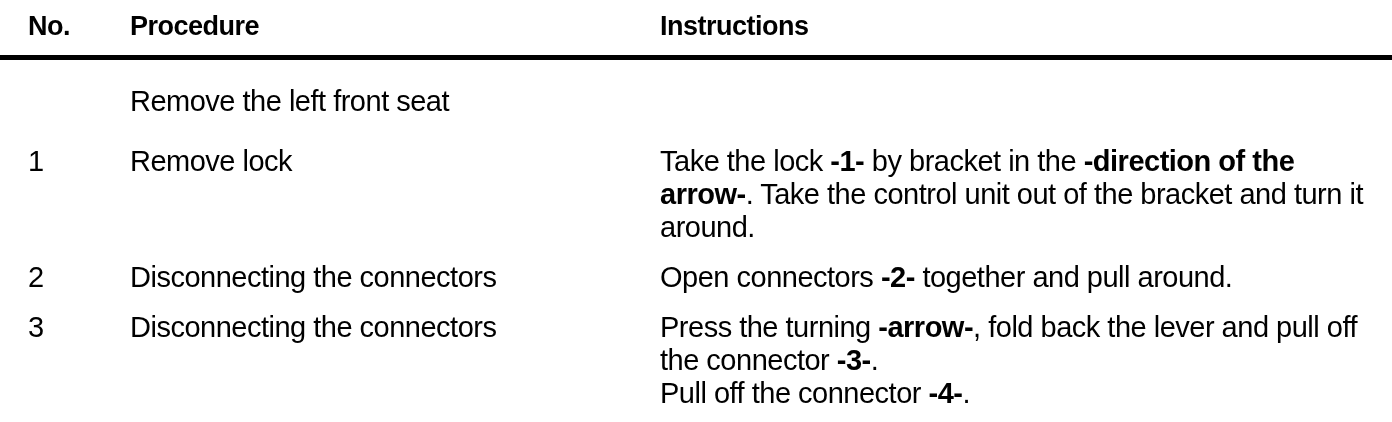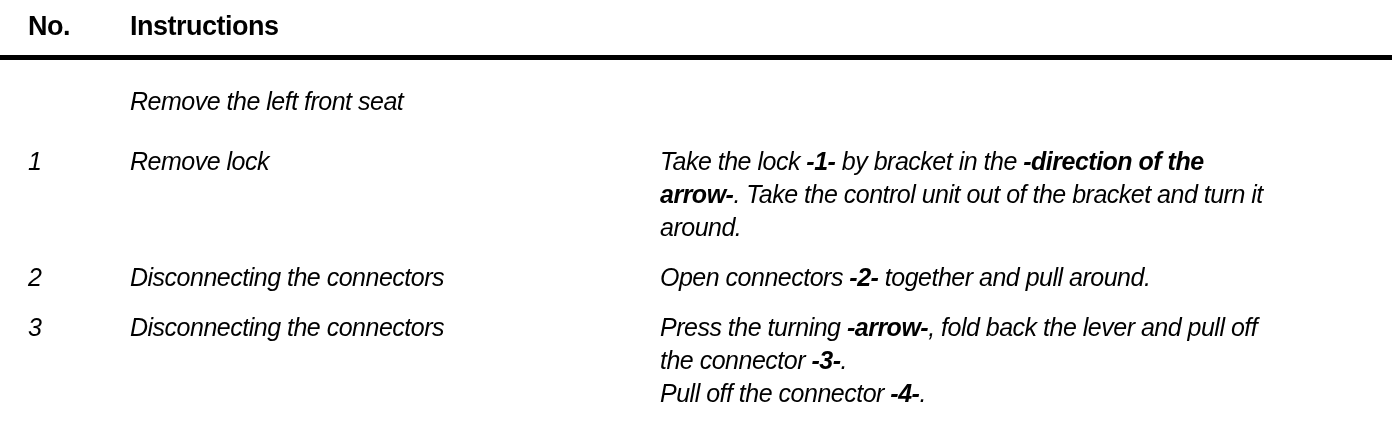--- a/index.html
+++ b/index.html
@@ -29,35 +29,36 @@
     font-size: 27px;
     line-height: 33px;
   }
   .rule {
     height: 5px;
     background: #000000;
     margin-top: 12px;
     margin-left: -28px;
     margin-right: -24px;
   }
-  .body-rows { font-size: 25px; line-height: 33px; font-style: italic; }
+  .body-rows { font-size: 29px; line-height: 33px; }
   .body-rows .grid-row:nth-child(1) { margin-top: 25px; }
   .body-rows .grid-row:nth-child(2) { margin-top: 27px; }
   .body-rows .grid-row:nth-child(3) { margin-top: 17px; }
   .body-rows .grid-row:nth-child(4) { margin-top: 17px; }
   .cell-instructions { white-space: pre-wrap; padding-right: 4px; }
   .b { font-weight: bold; }
 </style>
 </head>
 <body>
 
 <div class="page">
 
   <div class="grid-row header-row">
     <div>No.</div>
+    <div>Procedure</div>
     <div>Instructions</div>
   </div>
 
   <div class="rule"></div>
 
   <div class="body-rows">
     <div class="grid-row">
       <div class="cell-no"></div>
       <div class="cell-procedure">Remove the left front seat</div>
       <div class="cell-instructions"></div>

